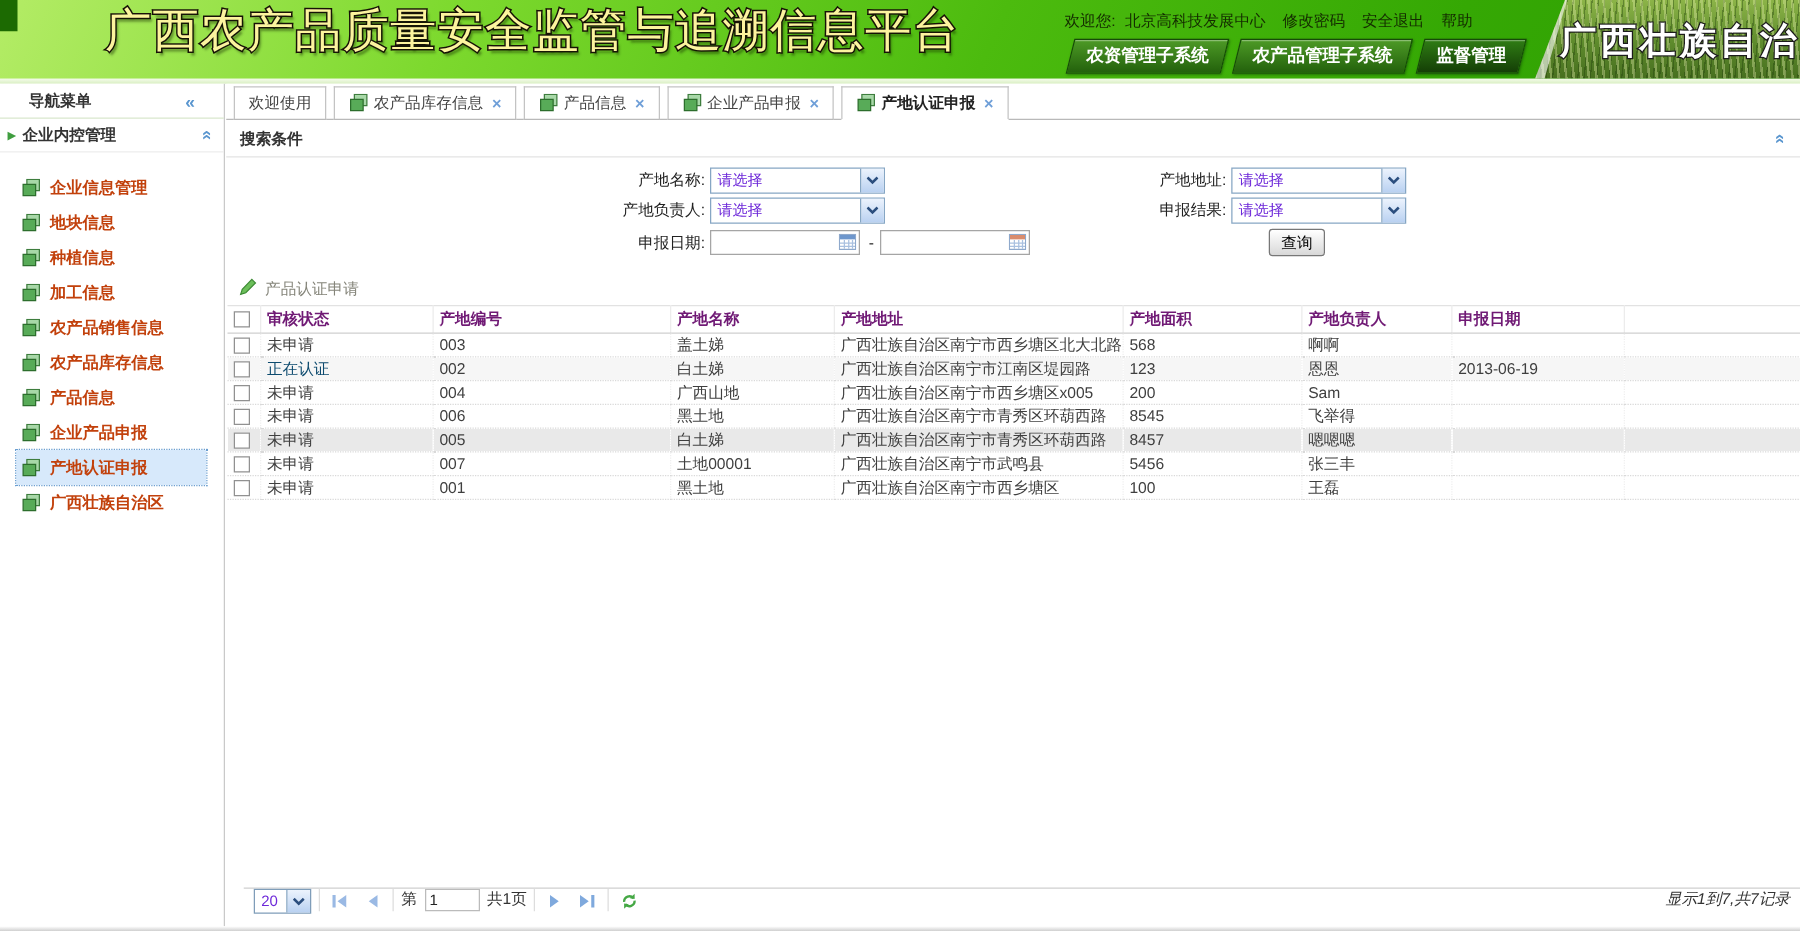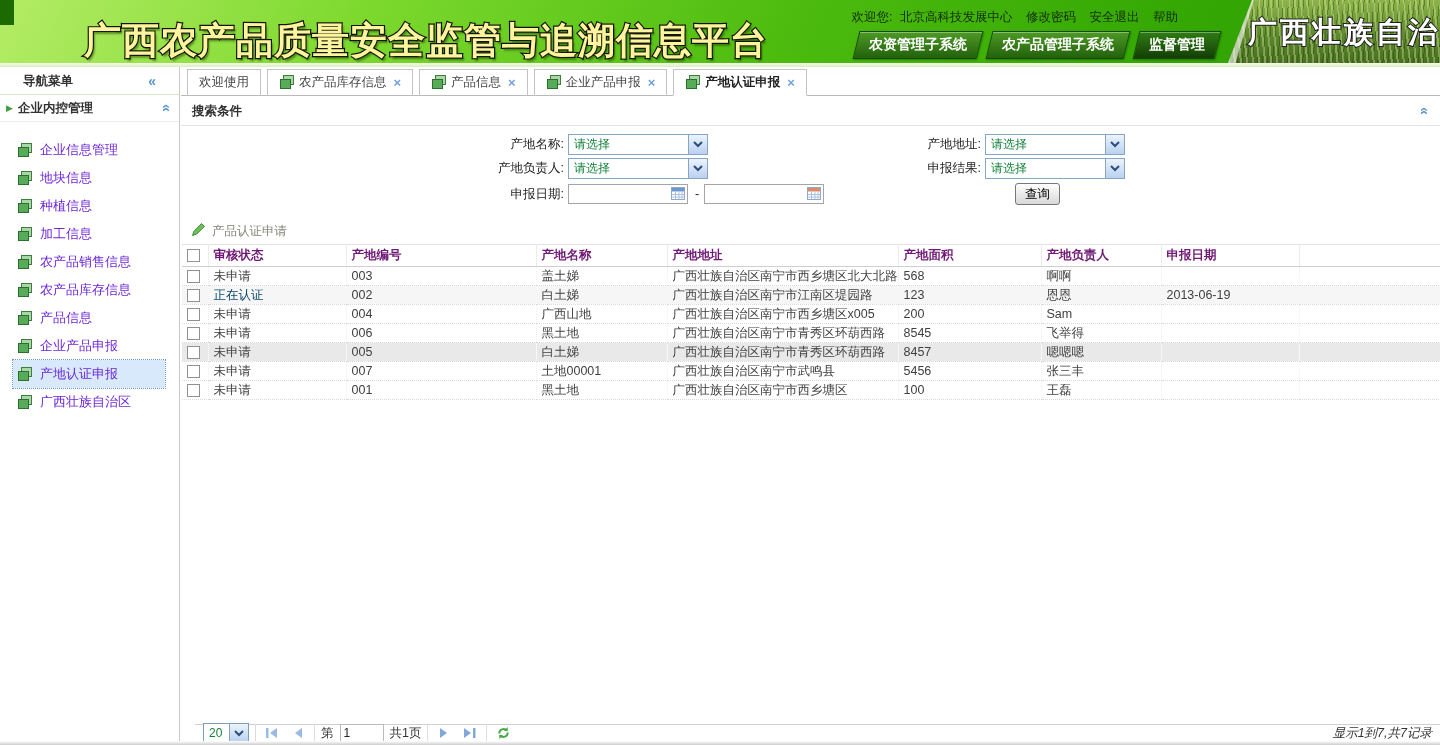--- a/index.html
+++ b/index.html
@@ -4,21 +4,21 @@
 <style>
   *{box-sizing:border-box;}
   html,body{margin:0;padding:0;}
   body{font-family:"Liberation Sans","DejaVu Sans",sans-serif;}
   .page{position:relative;width:1440px;height:745px;overflow:hidden;background:#fff;}
 
   
   .hdr{position:absolute;top:0;left:0;width:1440px;height:63px;
     background:linear-gradient(115deg,#b4ec66 0%,#7dd92e 25%,#4cbb0e 55%,#35a804 80%,#2f9e04 100%);}
   .hdr-corner{position:absolute;left:0;top:0;width:14px;height:25px;background:#1c6a02;}
-  .hdr-title{position:absolute;left:84px;top:16px;font-size:37px;font-weight:bold;letter-spacing:1px;
+  .hdr-title{position:absolute;left:84px;top:0;font-size:37px;font-weight:normal;letter-spacing:1px;
     color:#fcf49e;-webkit-text-stroke:2.4px #171107;paint-order:stroke fill;
     text-shadow:2px 3px 2px rgba(20,40,0,.45);white-space:nowrap;}
   .welcome{position:absolute;top:9px;right:262px;font-size:12.5px;color:#142c00;white-space:nowrap;}
   .welcome a{color:#142c00;text-decoration:none;margin-left:10px;cursor:pointer;}
   .navbtns{position:absolute;top:31px;right:222px;display:flex;gap:9px;}
   .navbtn{transform:skewX(-14deg);background:linear-gradient(#4d9a26,#23610c);border:1px solid #17490a;
     box-shadow:inset 0 1px 0 rgba(255,255,255,.35),1px 1px 2px rgba(0,40,0,.4);
     color:#fff;font-weight:bold;font-size:14px;padding:4px 12px;cursor:pointer;white-space:nowrap;}
   .navbtn>span{display:inline-block;transform:skewX(14deg);}
   .navbtn.dark{background:linear-gradient(#2f7d14,#143e06);}
@@ -38,62 +38,62 @@
   .sidebar{position:absolute;top:67px;left:0;width:180px;bottom:4px;background:#fff;border-right:1px solid #c9c9c9;}
   .sb-head{height:28px;line-height:28px;padding:0 23px;font-weight:bold;font-size:12.5px;color:#333;
     border-bottom:1px solid #d9e8cd;display:flex;justify-content:space-between;align-items:center;}
   .chev{color:#5a96cf;font-weight:bold;font-size:14px;line-height:1;cursor:pointer;}
   .chev.up{display:inline-block;transform:rotate(90deg);}
   .sb-group{height:27px;padding:0 8px 0 6px;font-weight:bold;font-size:12.5px;color:#333;
     border-bottom:1px solid #ededed;display:flex;align-items:center;gap:5px;cursor:pointer;}
   .sb-group .tri{color:#3f9e3f;font-size:9px;}
   .sb-group .chev{margin-left:auto;}
   #sb-items{padding:14px 0 0 13px;}
-  .sb-item{display:flex;align-items:center;gap:7px;height:28px;font-size:13px;color:#6d28d9;cursor:pointer;
-    padding-left:4px;width:152px;}
+  .sb-item{display:flex;align-items:center;gap:7px;height:28px;font-size:13px;color:#c2410c;cursor:pointer;
+    padding-left:4px;width:152px;font-weight:bold;}
   .sb-item.active{background:#d7e9fb;outline:1px dotted #6b9ed0;}
   .bk{flex:0 0 auto;display:inline-block;}
 
   
   .main{position:absolute;top:67px;left:181px;right:0;bottom:4px;background:#fff;}
   .tabbar{height:29px;border-bottom:1px solid #b9b9b9;display:flex;align-items:flex-end;padding-left:6px;gap:6px;}
   .tab{height:27px;border:1px solid #c3c3c3;background:#fff;display:flex;align-items:center;gap:4px;
     padding:0 11px;font-size:12.5px;color:#444;margin-bottom:-1px;border-bottom:1px solid #b9b9b9;cursor:pointer;white-space:nowrap;}
   .tab.active{font-weight:bold;color:#222;border-bottom:1px solid #fff;}
   .tab .x{color:#6f9fd8;font-weight:bold;margin-left:3px;font-size:13px;cursor:pointer;}
 
   .search-head{height:30px;line-height:30px;border-bottom:1px solid #e3e3e3;font-weight:bold;font-size:12.5px;
     color:#333;padding:0 11px;display:flex;justify-content:space-between;align-items:center;}
   .search-form{position:relative;height:92px;font-size:12.5px;color:#222;}
   .sf-label{position:absolute;width:195px;text-align:right;line-height:21px;}
   .sel{position:absolute;width:140px;height:21px;border:1px solid #86a6c4;background:#fff;display:flex;
     align-items:center;cursor:pointer;}
-  .sel .val{flex:1;padding-left:5px;font-size:12px;color:#15803d;overflow:hidden;white-space:nowrap;}
+  .sel .val{flex:1;padding-left:5px;font-size:12px;color:#6d28d9;overflow:hidden;white-space:nowrap;}
   .sel .arr{width:19px;height:100%;background:linear-gradient(#ecf3fd,#b9d1f1);border-left:1px solid #86a6c4;
     display:flex;align-items:center;justify-content:center;}
   .din{position:absolute;width:120px;height:20px;border:1px solid #a5a5a5;background:#fff;}
   .din .cal{position:absolute;right:2px;top:2px;cursor:pointer;}
   .dash{position:absolute;}
   .qbtn{position:absolute;height:22px;padding:0 9px;border:1px solid #777;border-radius:3px;
     background:linear-gradient(#ffffff,#d8d8d8);font-size:12.5px;cursor:pointer;
     font-family:Liberation Sans, sans-serif;}
 
   .grid-title{height:26px;display:flex;align-items:center;gap:6px;padding-left:10px;color:#85857a;font-size:12.5px;}
   table{border-collapse:collapse;table-layout:fixed;width:1258px;margin-left:1px;font-size:12.5px;color:#3f3f3f;}
   thead td{border-top:1px solid #e2e2e2;border-bottom:1px solid #cfcfcf;border-right:1px solid #ececec;
     height:22px;font-weight:bold;color:#701a75;padding:0 5px;white-space:nowrap;overflow:hidden;}
   tbody td{height:19px;border-bottom:1px dotted #d9d9d9;border-right:1px dotted #efefef;
     padding:0 5px;overflow:hidden;white-space:nowrap;}
   tr.alt{background:#f6f6f6;}
   tr.hov{background:#e9e9e9;}
   .st-green{color:#0c4a6e;}
   .cb{width:13px;height:13px;border:1px solid #919191;background:#fff;cursor:pointer;}
 
-  .pager{position:absolute;left:14px;right:0;bottom:0;height:17px;border-top:1px solid #cfcfcf;
-    display:flex;align-items:center;gap:6px;padding-left:8px;font-size:12.5px;color:#333;background:#fff;}
+  .pager{position:absolute;left:14px;right:0;bottom:0;height:31px;border-top:1px solid #cfcfcf;
+    display:flex;align-items:flex-start;gap:6px;padding-left:8px;font-size:12.5px;color:#333;background:#fff;}
   .psep{width:1px;height:18px;background:#ddd;}
   .pagesel{position:static;width:46px;height:20px;}
   .pnav{display:flex;align-items:center;justify-content:center;width:20px;height:20px;cursor:pointer;}
   .pinput{width:44px;height:18px;border:1px solid #bbb;font-size:12px;padding:0 3px;color:#222;
     font-family:"Liberation Sans","DejaVu Sans",sans-serif;}
   .precords{margin-left:auto;padding-right:8px;font-style:italic;}
   .bottom-strip{position:absolute;left:0;bottom:0;width:100%;height:4px;background:linear-gradient(#ffffff,#cdcdcd);}
 </style>
 </head>
 <body>

